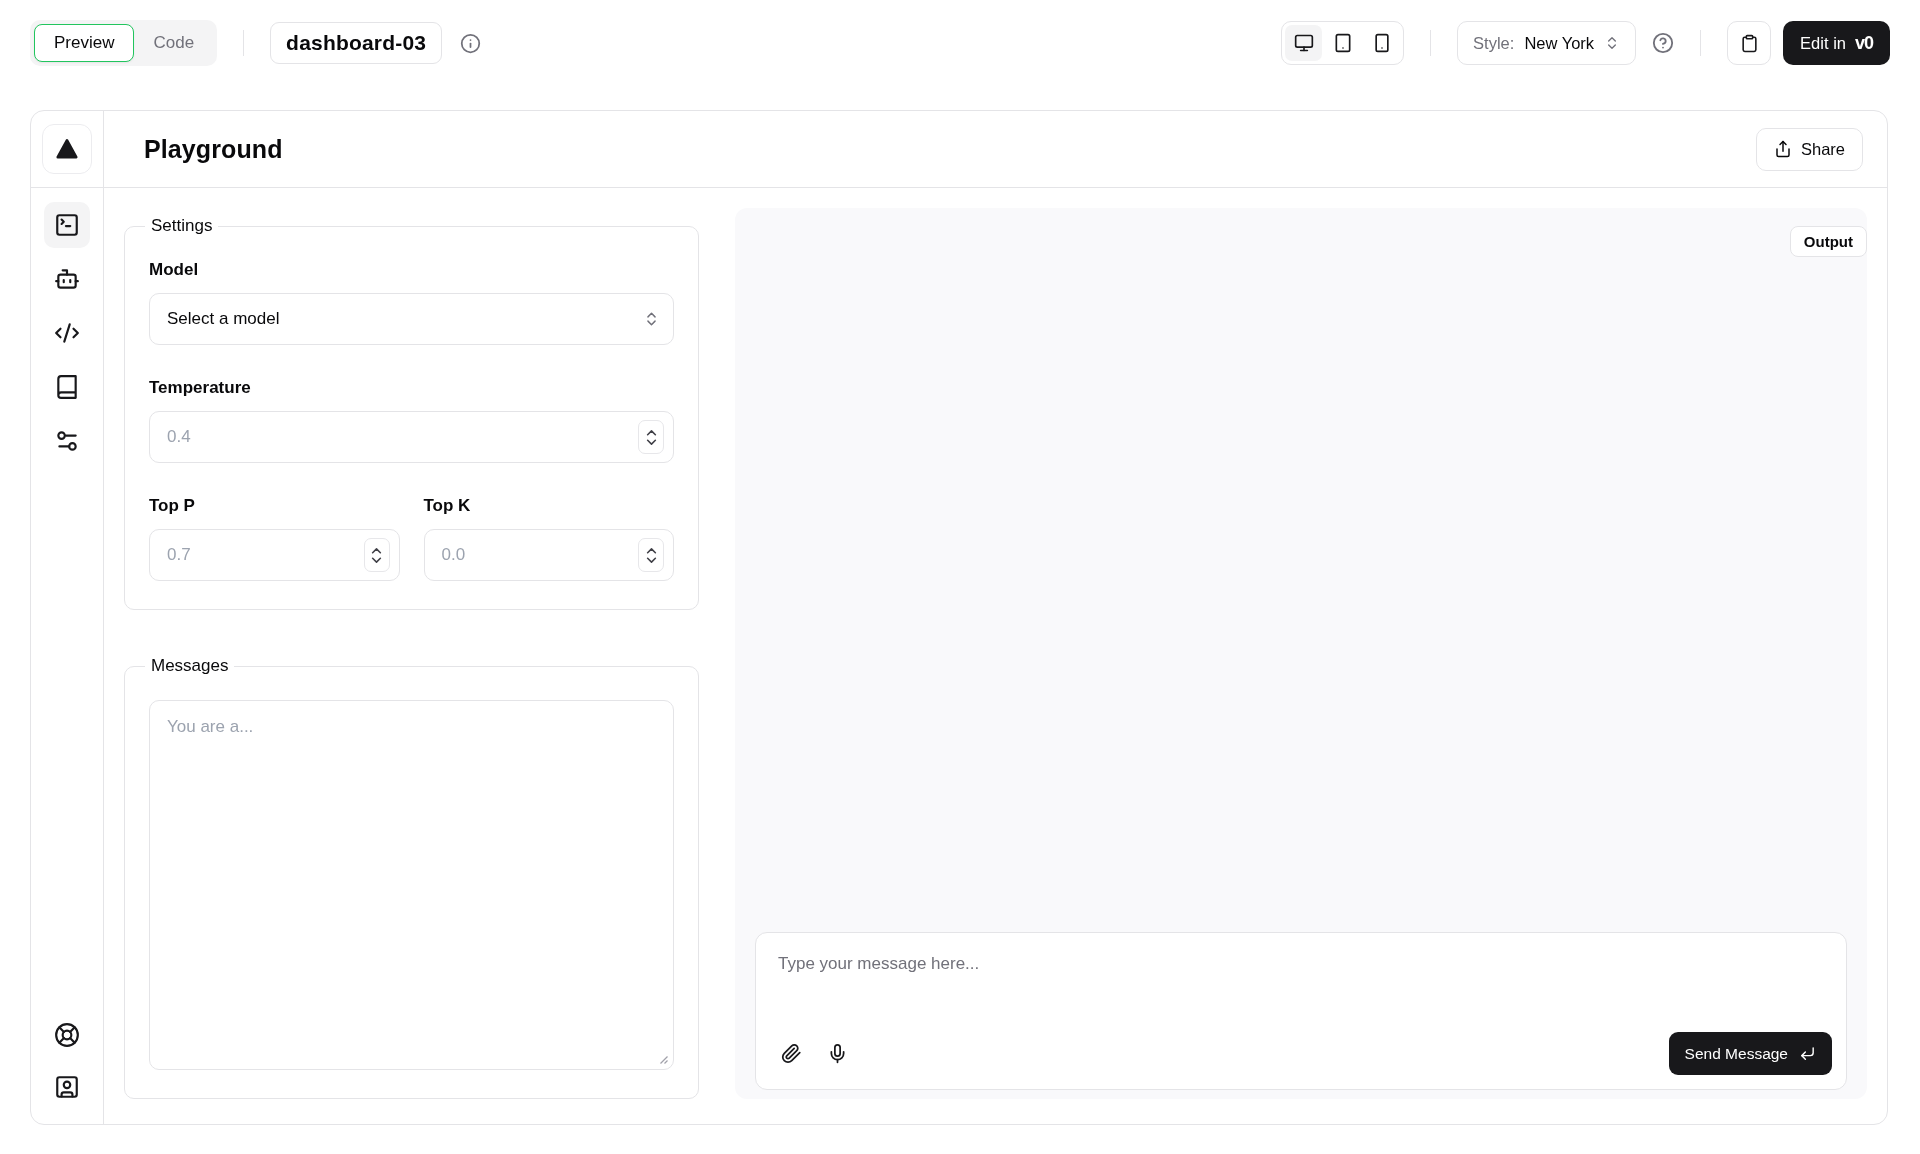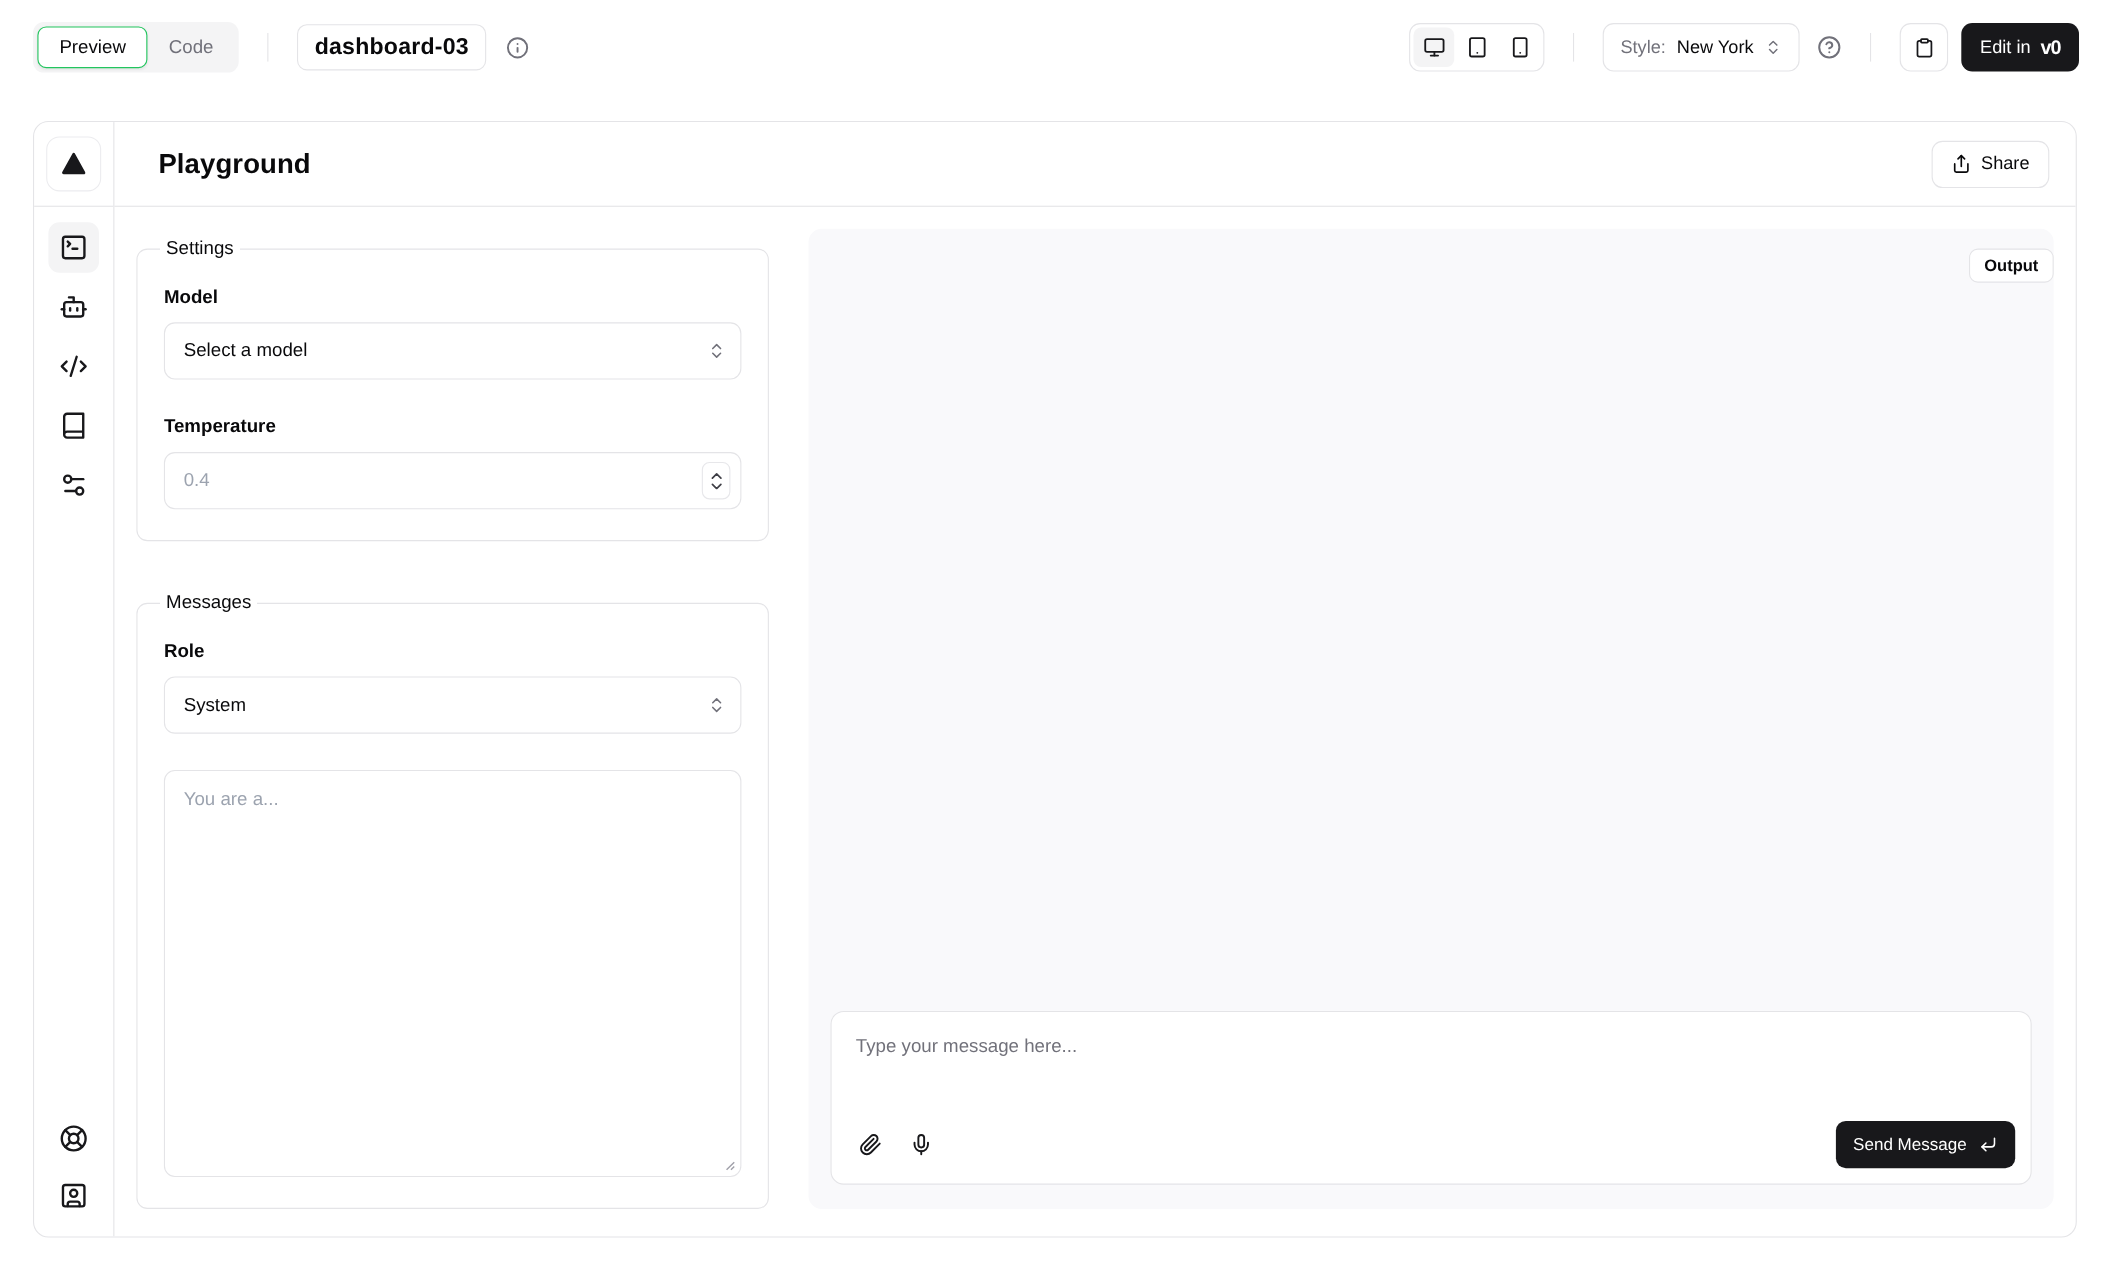--- a/index.html
+++ b/index.html
@@ -104,21 +104,21 @@
   .content-textarea { flex:1; border:1px solid #e4e4e7; border-radius:10px; resize:none;
     padding:16px 17px; font-size:17px; font-family:inherit; color:#09090b; outline:none; width:100%; }
   .content-textarea::placeholder { color:#9ca3af; }
   .resize-handle { position:absolute; right:5px; bottom:5px; color:#a1a1aa; pointer-events:none; }
 
   
   .output-panel { flex:1; min-width:0; position:relative; background:#f9f9fb; border-radius:12px; }
   .output-badge { position:absolute; top:18px; right:0; background:#fff;
     border:1px solid #e4e4e7; border-radius:8px; padding:6px 13px;
     font-size:15px; font-weight:700; color:#09090b; }
-  .chat-card { position:absolute; left:20px; right:20px; bottom:22px; height:158px;
+  .chat-card { position:absolute; left:20px; right:20px; bottom:9px; height:158px;
     background:#fff; border:1px solid #e4e4e7; border-radius:12px;
     display:flex; flex-direction:column; padding:6px; }
   .chat-input { flex:1; border:none; outline:none; resize:none; background:transparent;
     padding:15px 16px 0; font-size:17px; font-family:inherit; color:#09090b; }
   .chat-input::placeholder { color:#71717a; }
   .chat-actions { display:flex; align-items:center; gap:8px; padding:0 8px 8px 10px; }
   .chat-icon-btn { width:38px; height:38px; border:none; background:none; border-radius:8px;
     display:flex; align-items:center; justify-content:center; color:#18181b; cursor:pointer; }
   .send-btn { margin-left:auto; height:43px; background:#18181b; color:#fff; border:none;
     border-radius:9px; padding:0 16px; display:flex; align-items:center; gap:11px;
@@ -348,37 +348,55 @@
                 <svg width="11" height="6" viewBox="0 0 12 7">
                     <path d="M1.5 5.5 6 1l4.5 4.5" stroke="currentColor" stroke-width="1.8" fill="none" stroke-linecap="round" stroke-linejoin="round"></path>
                   </svg>
                 <svg width="11" height="6" viewBox="0 0 12 7">
                     <path d="M1.5 1.5 6 6l4.5-4.5" stroke="currentColor" stroke-width="1.8" fill="none" stroke-linecap="round" stroke-linejoin="round"></path>
                   </svg>
               </span>
             </div>
           </div>
 
+          <div class="field row2">
+            <div>
+              <label class="field-label">Top P</label>
+              <div class="num-wrap">
+                <input type="text" placeholder="0.7" style="">
+                <span class="spinner">
+                  <svg width="11" height="6" viewBox="0 0 12 7">
+                      <path d="M1.5 5.5 6 1l4.5 4.5" stroke="currentColor" stroke-width="1.8" fill="none" stroke-linecap="round" stroke-linejoin="round"></path>
+                    </svg>
+                  <svg width="11" height="6" viewBox="0 0 12 7">
+                      <path d="M1.5 1.5 6 6l4.5-4.5" stroke="currentColor" stroke-width="1.8" fill="none" stroke-linecap="round" stroke-linejoin="round"></path>
+                    </svg>
+                </span>
+              </div>
+            </div>
+            <div>
+              <label class="field-label">Top K</label>
+              <div class="num-wrap">
+                <input type="text" placeholder="0.0" style="">
+                <span class="spinner">
+                  <svg width="11" height="6" viewBox="0 0 12 7">
+                      <path d="M1.5 5.5 6 1l4.5 4.5" stroke="currentColor" stroke-width="1.8" fill="none" stroke-linecap="round" stroke-linejoin="round"></path>
+                    </svg>
+                  <svg width="11" height="6" viewBox="0 0 12 7">
+                      <path d="M1.5 1.5 6 6l4.5-4.5" stroke="currentColor" stroke-width="1.8" fill="none" stroke-linecap="round" stroke-linejoin="round"></path>
+                    </svg>
+                </span>
+              </div>
+            </div>
+          </div>
         </fieldset>
 
         <fieldset class="fs-messages">
           <legend>Messages</legend>
 
-          <div class="field">
-            <label class="field-label">Role</label>
-            <div class="select">
-              <span>System</span>
-              <span class="chevrons">
-                <svg class="ic" width="17" height="17" viewBox="0 0 24 24">
-                  <path d="m7 15 5 5 5-5"></path>
-                    <path d="m7 9 5-5 5 5"></path>
-                </svg>
-              </span>
-            </div>
-          </div>
 
           <div class="field" style="flex:1; display:flex; flex-direction:column;">
             <div class="textarea-wrap">
               <textarea class="content-textarea" placeholder="You are a..." style=""></textarea>
               <span class="resize-handle">
                 <svg width="12" height="12" viewBox="0 0 12 12">
                   <path d="M10.5 3.5 3.5 10.5 M10.5 7.5 7.5 10.5" stroke="currentColor" stroke-width="1.3" fill="none"></path>
                 </svg>
               </span>
             </div>

